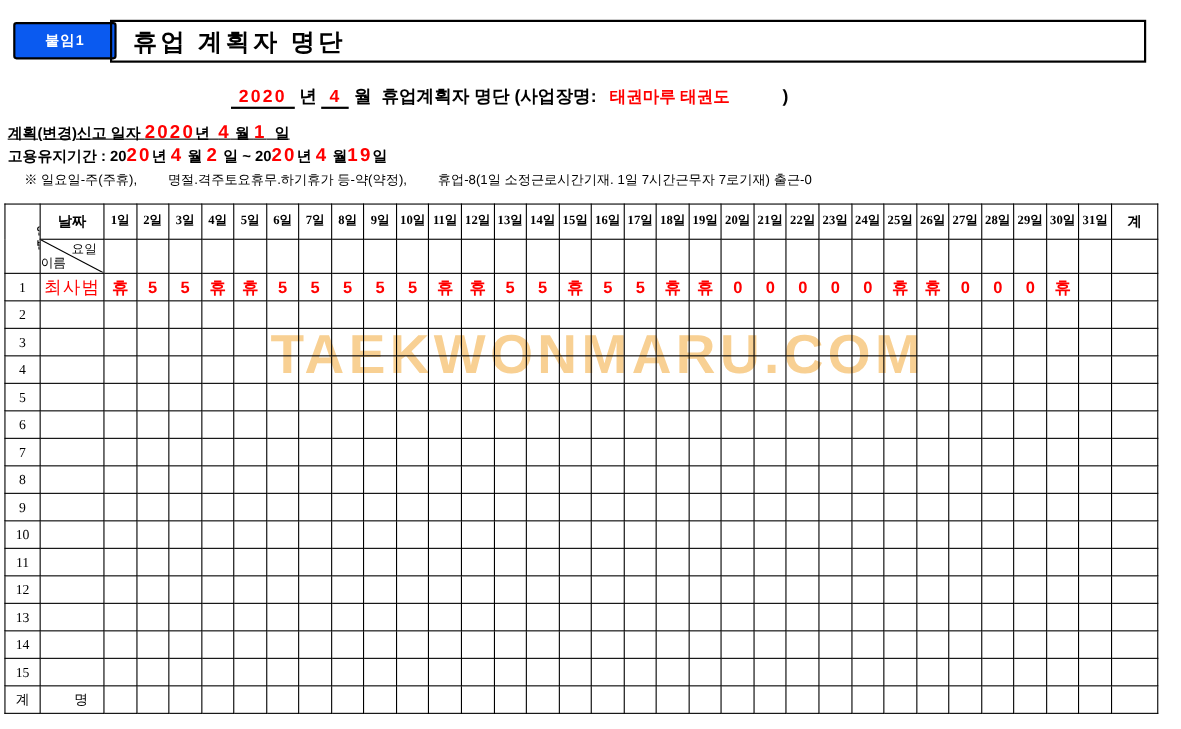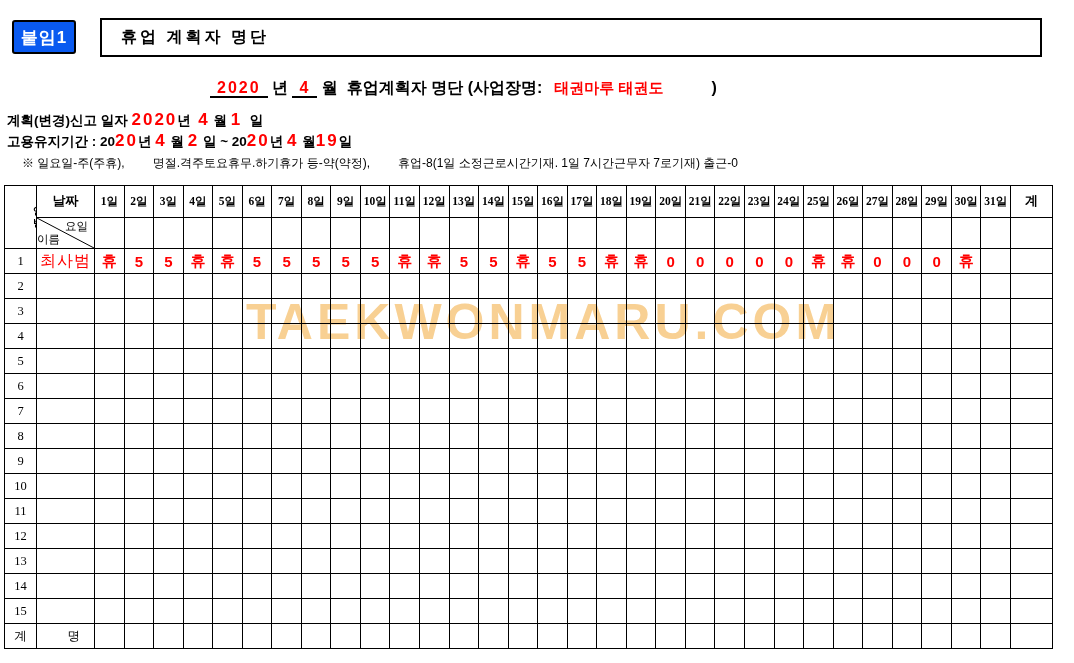--- a/index.html
+++ b/index.html
@@ -4,29 +4,29 @@
 <style>
   :root { --red:#ff0000; --blue:#0a5af0; --wm:#f8d093; }
   * { box-sizing:border-box; }
   html,body { margin:0; padding:0; }
   body {
     width:1074px; height:663px; background:#ffffff; position:relative;
     font-family:"Liberation Sans", sans-serif; color:#000; overflow:hidden;
   }
   
   .badge {
-    position:absolute; left:12px; top:20px; width:64px; height:34px;
+    position:absolute; left:12px; top:20px; width:94px; height:34px;
     background:var(--blue); border:2px solid #000; border-radius:3px;
-    color:#fff; font-weight:bold; font-size:17px;
+    color:#fff; font-weight:bold; font-size:13px;
     display:flex; align-items:center; justify-content:center; letter-spacing:1px;
   }
   .title-box {
     position:absolute; left:100px; top:18px; width:942px; height:39px;
     border:2px solid #000; display:flex; align-items:center;
-    padding-left:19px; font-size:16px; font-weight:bold; letter-spacing:3px;
+    padding-left:19px; font-size:22px; font-weight:bold; letter-spacing:3px;
   }
   
   .main-title { position:absolute; left:210px; top:78px; font-size:16px; font-weight:bold; white-space:pre; }
   .main-title .rednum {
     color:var(--red); font-size:16px; letter-spacing:2px;
     border-bottom:2.5px solid #000; padding:0 7px; font-weight:600;
   }
   .main-title .bizname { color:var(--red); font-size:15px; margin-left:12px; }
   .main-title .paren { margin-left:48px; }
   
@@ -65,21 +65,21 @@
 </head>
 <body>
 
 <div class="badge">붙임1</div>
 <div class="title-box">
   <span>휴업 계획자 명단</span>
 </div>
 
 <div class="main-title"><span class="rednum">2020</span><span> 년 </span><span class="rednum">4</span><span> 월  </span><span>휴업계획자 명단 (사업장명:</span><span class="bizname">태권마루 태권도</span><span class="paren">)</span></div>
 
-<div class="info-line" style="top:110px;"><span>계획(변경)신고 일자 </span><span class="rednum">2020</span><span>년  </span><span class="rednum">4</span><span> 월 </span><span class="rednum">1</span><span>  일</span></div>
+<div class="info-line" style="top:110px;text-decoration:underline;"><span>계획(변경)신고 일자 </span><span class="rednum">2020</span><span>년  </span><span class="rednum">4</span><span> 월 </span><span class="rednum">1</span><span>  일</span></div>
 
 <div class="info-line" style="top:131px;"><span>고용유지기간 : 20</span><span class="rednum">20</span><span>년 </span><span class="rednum">4</span><span> 월 </span><span class="rednum">2</span><span> 일 ~ 20</span><span class="rednum">20</span><span>년 </span><span class="rednum">4</span><span> 월</span><span class="rednum">19</span><span>일</span></div>
 
 <div class="note-line"><span>※ 일요일-주(주휴),</span><span>명절.격주토요휴무.하기휴가 등-약(약정),</span><span>휴업-8(1일 소정근로시간기재. 1일 7시간근무자 7로기재) 출근-0</span></div>
 
 <div class="watermark">TAEKWONMARU.COM</div>
 
 <div class="tbl-wrap">
   <table id="plan-table">
       <colgroup>

